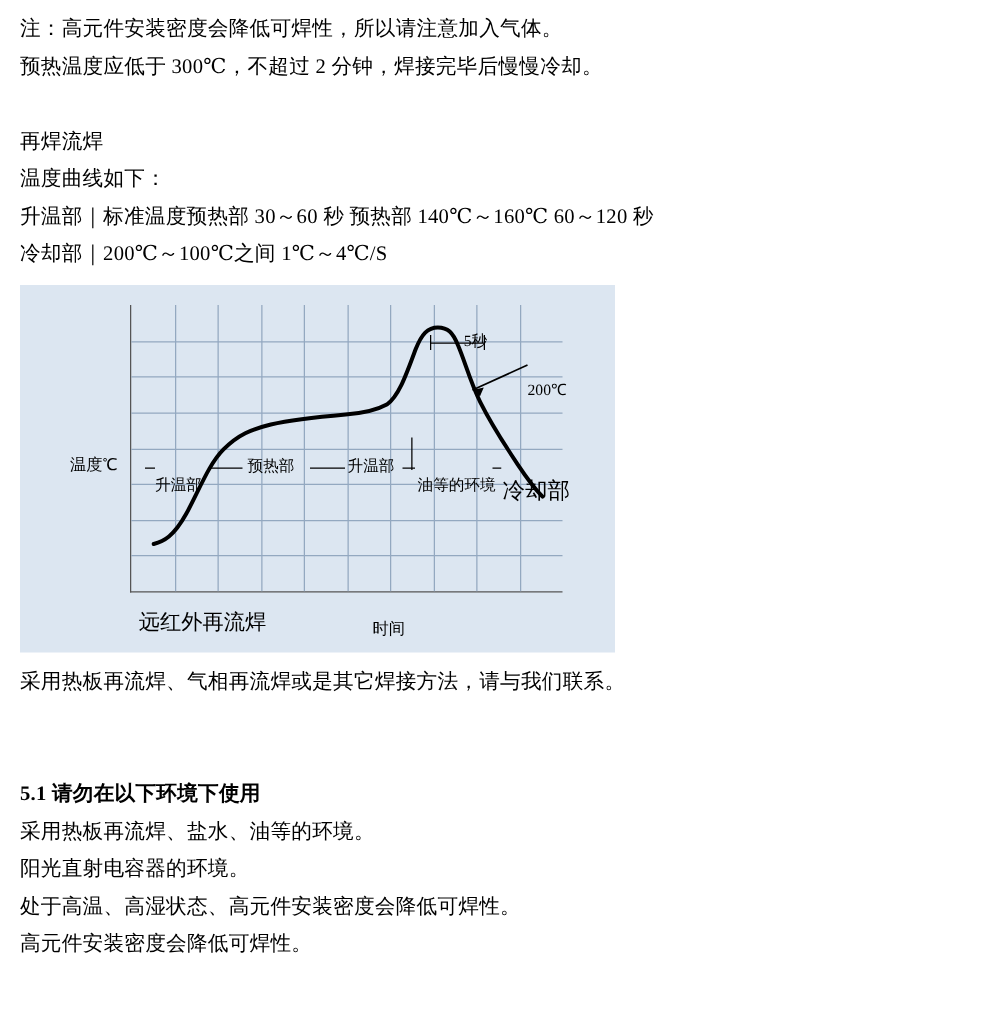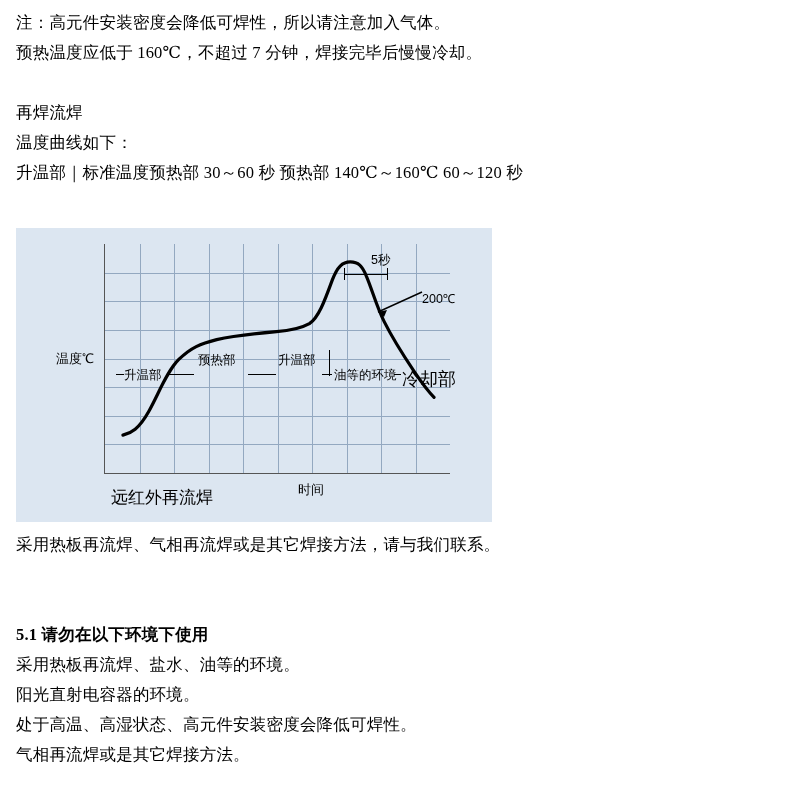--- a/index.html
+++ b/index.html
@@ -81,21 +81,22 @@
     height: 100%;
   }
   .fig-label {
     position: absolute;
     font-size: 11.5px;
     font-family: "Liberation Sans", "DejaVu Sans", sans-serif;
     color: #000;
     white-space: nowrap;
   }
   .fig-label.serif {
-    font-family: Liberation Sans, sans-serif;
+    font-family: Liberation Serif, serif;
+    margin-top: 13px;
   }
   .fig-title {
     position: absolute;
     left: 95px;
     top: 258px;
     font-size: 17px;
     font-family: "Liberation Serif", "DejaVu Serif", serif;
     white-space: nowrap;
   }
   .seg-line {
@@ -109,27 +110,28 @@
     background: #000;
   }
 </style>
 </head>
 <body>
 
 <div class="page">
 
   <div class="text-block" style="top: 8px;">
     <div class="line">注：高元件安装密度会降低可焊性，所以请注意加入气体。</div>
-    <div class="line">预热温度应低于 160℃，不超过 7 分钟，焊接完毕后慢慢冷却。</div>
+    <div class="line">预热温度应低于 300℃，不超过 2 分钟，焊接完毕后慢慢冷却。</div>
   </div>
 
   <div class="text-block" style="top: 98px;">
     <div class="line">再焊流焊</div>
     <div class="line">温度曲线如下：</div>
     <div class="line">升温部｜标准温度预热部 30～60 秒 预热部 140℃～160℃ 60～120 秒</div>
+    <div class="line">冷却部｜200℃～100℃之间 1℃～4℃/S</div>
   </div>
 
   <div class="figure">
 
     <div class="chart-area">
       <div class="gridlines">
         <div class="v" style="left:10%"></div>
         <div class="v" style="left:20%"></div>
         <div class="v" style="left:30%"></div>
         <div class="v" style="left:40%"></div>
@@ -185,16 +187,16 @@
 
   <div class="text-block" style="top: 530px;">
     <div class="line">采用热板再流焊、气相再流焊或是其它焊接方法，请与我们联系。</div>
   </div>
 
   <div class="text-block" style="top: 620px;">
     <div class="line bold">5.1 请勿在以下环境下使用</div>
     <div class="line">采用热板再流焊、盐水、油等的环境。</div>
     <div class="line">阳光直射电容器的环境。</div>
     <div class="line">处于高温、高湿状态、高元件安装密度会降低可焊性。</div>
-    <div class="line">气相再流焊或是其它焊接方法。</div>
+    <div class="line">高元件安装密度会降低可焊性。</div>
   </div>
 
 </div>
 
 </body></html>

